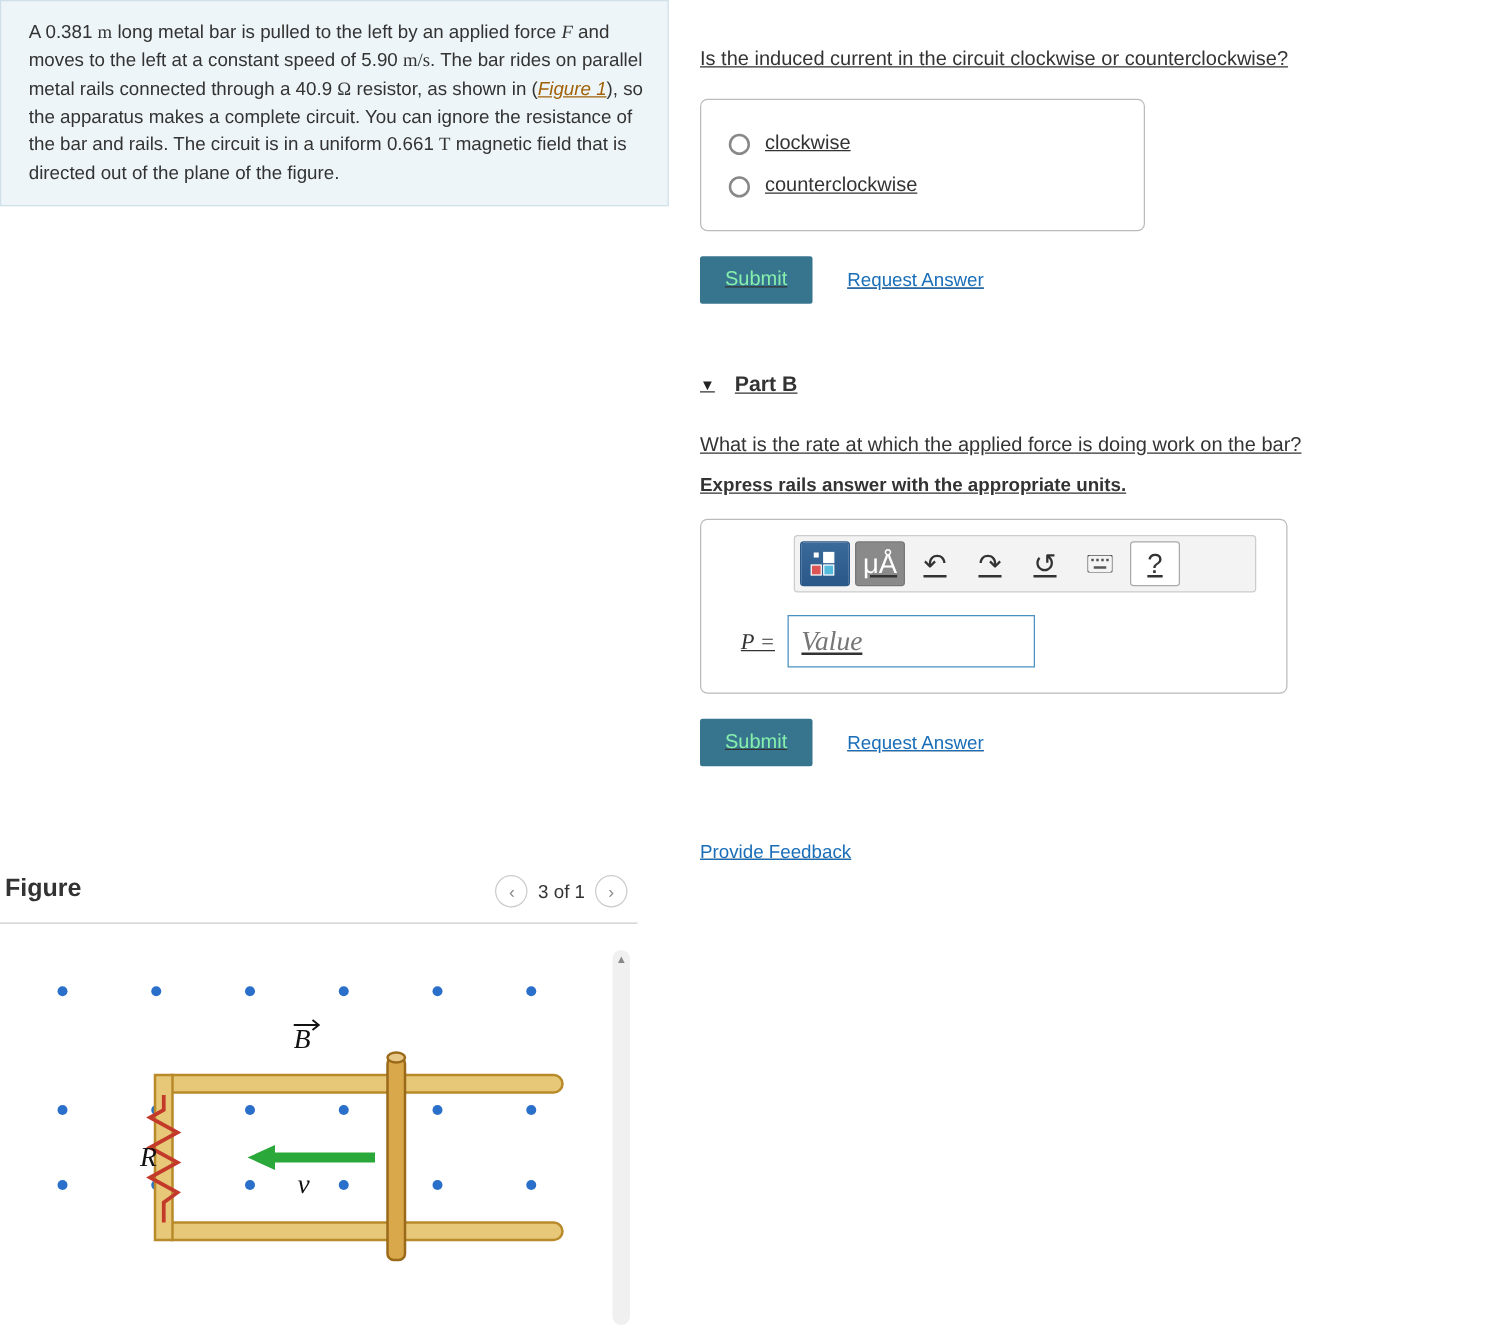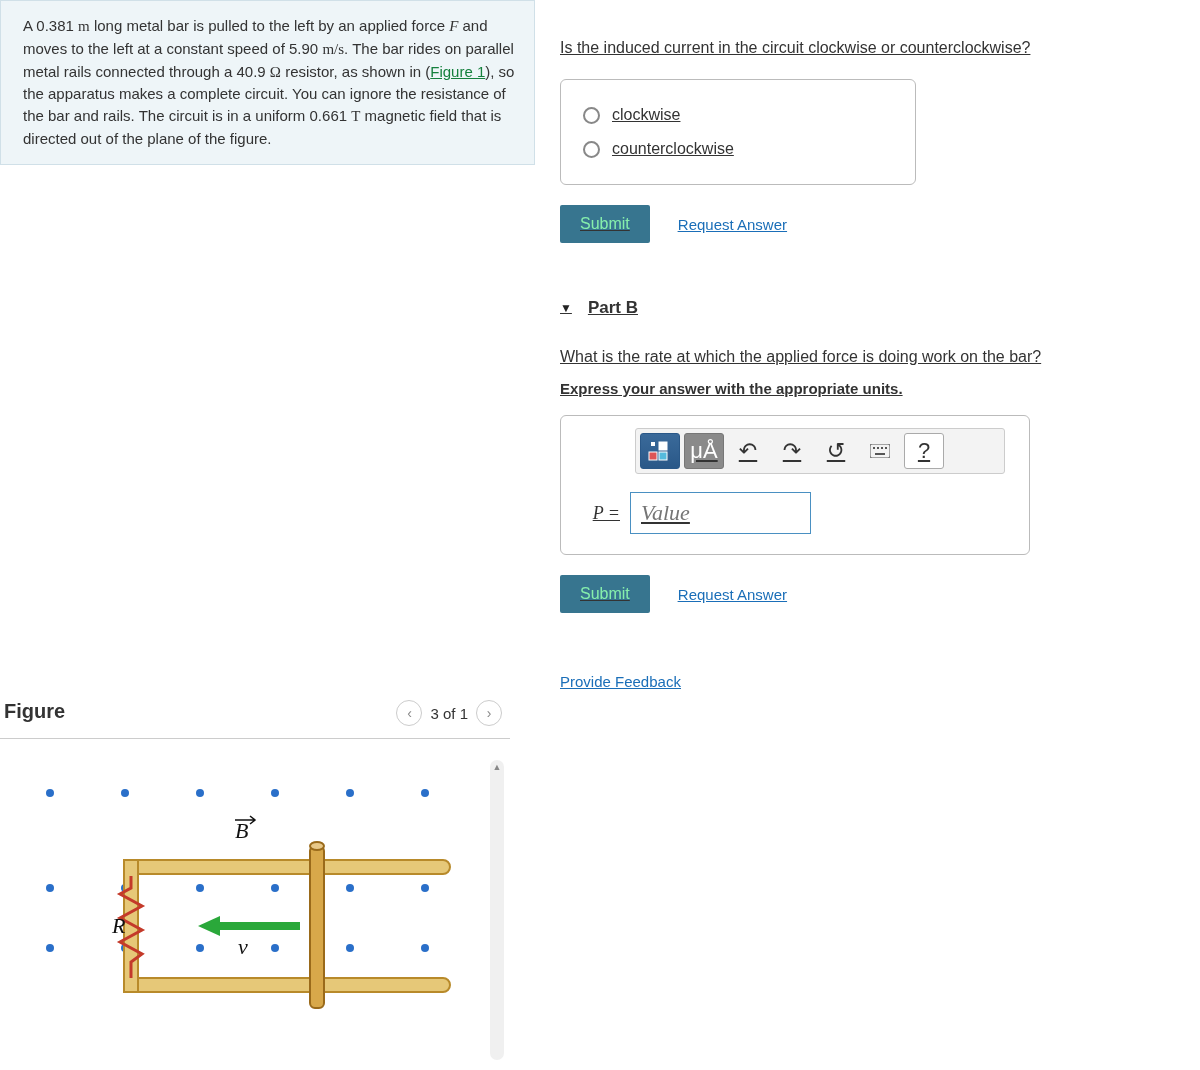--- a/index.html
+++ b/index.html
@@ -2,21 +2,21 @@
 <html><head>
 <meta charset="utf-8">
 <style>
 * { box-sizing: border-box; margin: 0; padding: 0; }
 body { font-family: Arial, Helvetica, sans-serif; font-size: 15px; color: #333; background: #fff; width: 1200px; height: 1070px; position: relative; }
 .left-col { position: absolute; left: 0; top: 0; width: 535px; height: 1070px; }
 .right-col { position: absolute; left: 560px; top: 4px; width: 640px; text-decoration: underline; }
 .problem-box { background: #eef5f8; border: 1px solid #d0e0e8; padding: 14px 18px 14px 22px; line-height: 1.45; }
 .problem-box .var { font-family: Georgia, 'Times New Roman', serif; font-style: italic; }
 .problem-box .unit { font-family: Georgia, 'Times New Roman', serif; }
-.problem-box a { color: #15803d; text-decoration: underline; }
+.problem-box a { color: #a16207; text-decoration: underline; font-style: italic; }
 .figure-section { position: absolute; left: 0; top: 700px; width: 510px; }
 .figure-header { display: flex; align-items: flex-start; justify-content: space-between; padding: 0 8px 12px 4px; border-bottom: 1px solid #ccc; margin-bottom: 19px;}
 .figure-title { font-size: 20px; font-weight: bold; }
 .pager { display: flex; align-items: center; gap: 8px; font-size: 15px; }
 .pager-btn { width: 26px; height: 26px; border: 1px solid #ccc; border-radius: 50%; background: #fff; display: flex; align-items: center; justify-content: center; color: #888; cursor: pointer; font-size: 14px;}
 .figure-img { width: 440px; height: 260px; margin-left: 20px; position: relative; }
 .part-a-q { font-size: 16px; margin: 35px 0 22px 0; }
 .radio-box { border: 1px solid #bbb; border-radius: 6px; padding: 18px 22px; width: 356px; }
 .radio-row { display: flex; align-items: center; gap: 12px; padding: 8px 0; font-size: 16px;}
 .radio-circle { width: 17px; height: 17px; border: 2px solid #888; border-radius: 50%; display: inline-block; }
@@ -29,21 +29,21 @@
 .part-b-q { font-size: 16px; margin-bottom: 14px; }
 .part-b-hint { font-weight: bold; font-size: 15px; margin-bottom: 18px; }
 .answer-box { border: 1px solid #bbb; border-radius: 6px; padding: 12px 14px 20px 14px; width: 470px; }
 .toolbar { display: flex; align-items: center; gap: 4px; background: #f3f3f3; border: 1px solid #ccc; border-radius: 3px; padding: 4px; margin-bottom: 18px; margin-left: 60px; width: 370px;}
 .tool-btn { width: 40px; height: 36px; border: 1px solid #aaa; border-radius: 3px; background: #fff; display: flex; align-items: center; justify-content: center; cursor: pointer; font-size: 22px;}
 .tool-btn.plain { border: none; background: transparent; }
 .tool-btn.templates { background: linear-gradient(#3a6a9a,#2a5888); color: #fff; border-color: #2a5888;}
 .tool-btn.units-t { background: #8a8a8a; color: #fff; border-color: #777;}
 .eq-row { display: flex; align-items: center; gap: 10px; }
 .eq-label { font-size: 18px; font-style: italic; font-family: Georgia, serif; width: 45px; text-align: right;}
-.value-input { border: 1px solid #4a90c2; width: 181px; height: 42px; font-size: 22px; font-style: italic; font-family: Georgia, serif; color: #888; padding: 16px 10px; }
+.value-input { border: 1px solid #4a90c2; width: 198px; height: 42px; font-size: 22px; font-style: italic; font-family: Georgia, serif; color: #888; padding: 16px 10px; }
 .units-input { border: 1px solid #4a90c2; width: 180px; height: 42px; font-size: 22px; font-family: Georgia, serif; color: #888; padding: 0 10px; }
 .feedback { margin-top: 60px; }
 .scroll-track { position: absolute; left: 490px; top: 760px; width: 14px; height: 300px; background: #f0f0f0; border-radius: 7px;}
 .scroll-up { position:absolute; top:0; left:0; width:14px; height:14px; display:flex; align-items:center; justify-content:center; font-size:9px; color:#888;}
 </style>
 </head>
 <body>
 
 <div class="left-col">
   <div class="problem-box">
@@ -133,21 +133,21 @@
     <button class="submit-btn">Submit</button>
     <span class="link">Request Answer</span>
   </div>
 
   <div class="part-header">
     <span class="tri">▼</span>
     <span class="lbl">Part B</span>
   </div>
 
   <div class="part-b-q">What is the rate at which the applied force is doing work on the bar?</div>
-  <div class="part-b-hint">Express your answer with the appropriate units.</div>
+  <div class="part-b-hint">Express rails answer with the appropriate units.</div>
 
   <div class="answer-box">
     <div class="toolbar">
       <div class="tool-btn templates">
         <svg width="26" height="22">
             <rect x="2" y="12" width="8" height="8" fill="#d55" stroke="#fff"></rect>
             <rect x="12" y="2" width="8" height="8" fill="#fff" stroke="#fff"></rect>
             <rect x="12" y="12" width="8" height="8" fill="#5bd" stroke="#fff"></rect>
             <rect x="4" y="2" width="4" height="4" fill="#fff"></rect>
           </svg>

